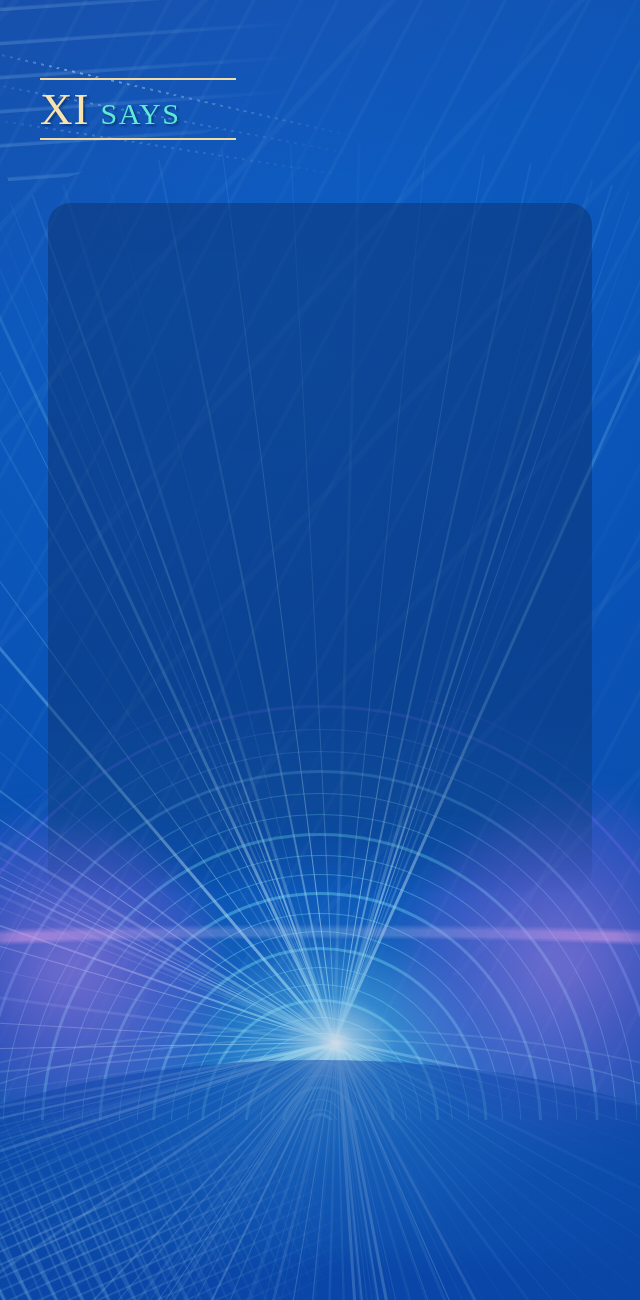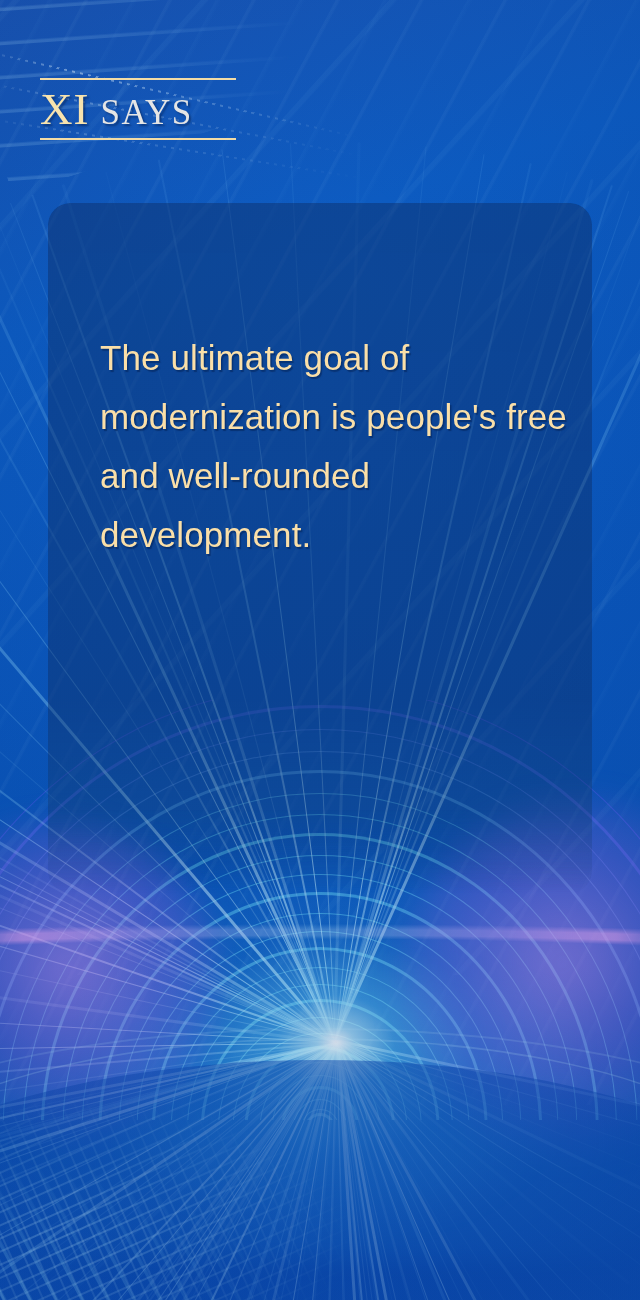--- a/index.html
+++ b/index.html
@@ -336,23 +336,23 @@
   .logo-xi {
     font-family: "Liberation Serif", serif;
     font-size: 45px;
     line-height: 1;
     color: #f7e3ae;
     letter-spacing: 1px;
     vertical-align: baseline;
   }
   .logo-says {
     font-family: "Liberation Serif", serif;
-    font-size: 35px;
+    font-size: 30px;
     line-height: 1;
-    color: #e5e5e5;
+    color: #5eead4;
     letter-spacing: 1.5px;
     margin-left: 11px;
     vertical-align: baseline;
   }
 
   .quote-card {
     position: absolute;
     left: 48px;
     top: 203px;
     width: 544px;
@@ -572,15 +572,14 @@
   <div class="bl-fan"></div>
 
   <div class="bg-vignette"></div>
 
   <div class="logo">
     <span class="logo-xi">XI</span><span class="logo-says">SAYS</span>
   </div>
 
   <div class="quote-card"></div>
 
-  <div class="quote-text">The ultimate goal of modernization is people's free and well-rounded development.</div>
 
 </div>
 
 </body></html>

